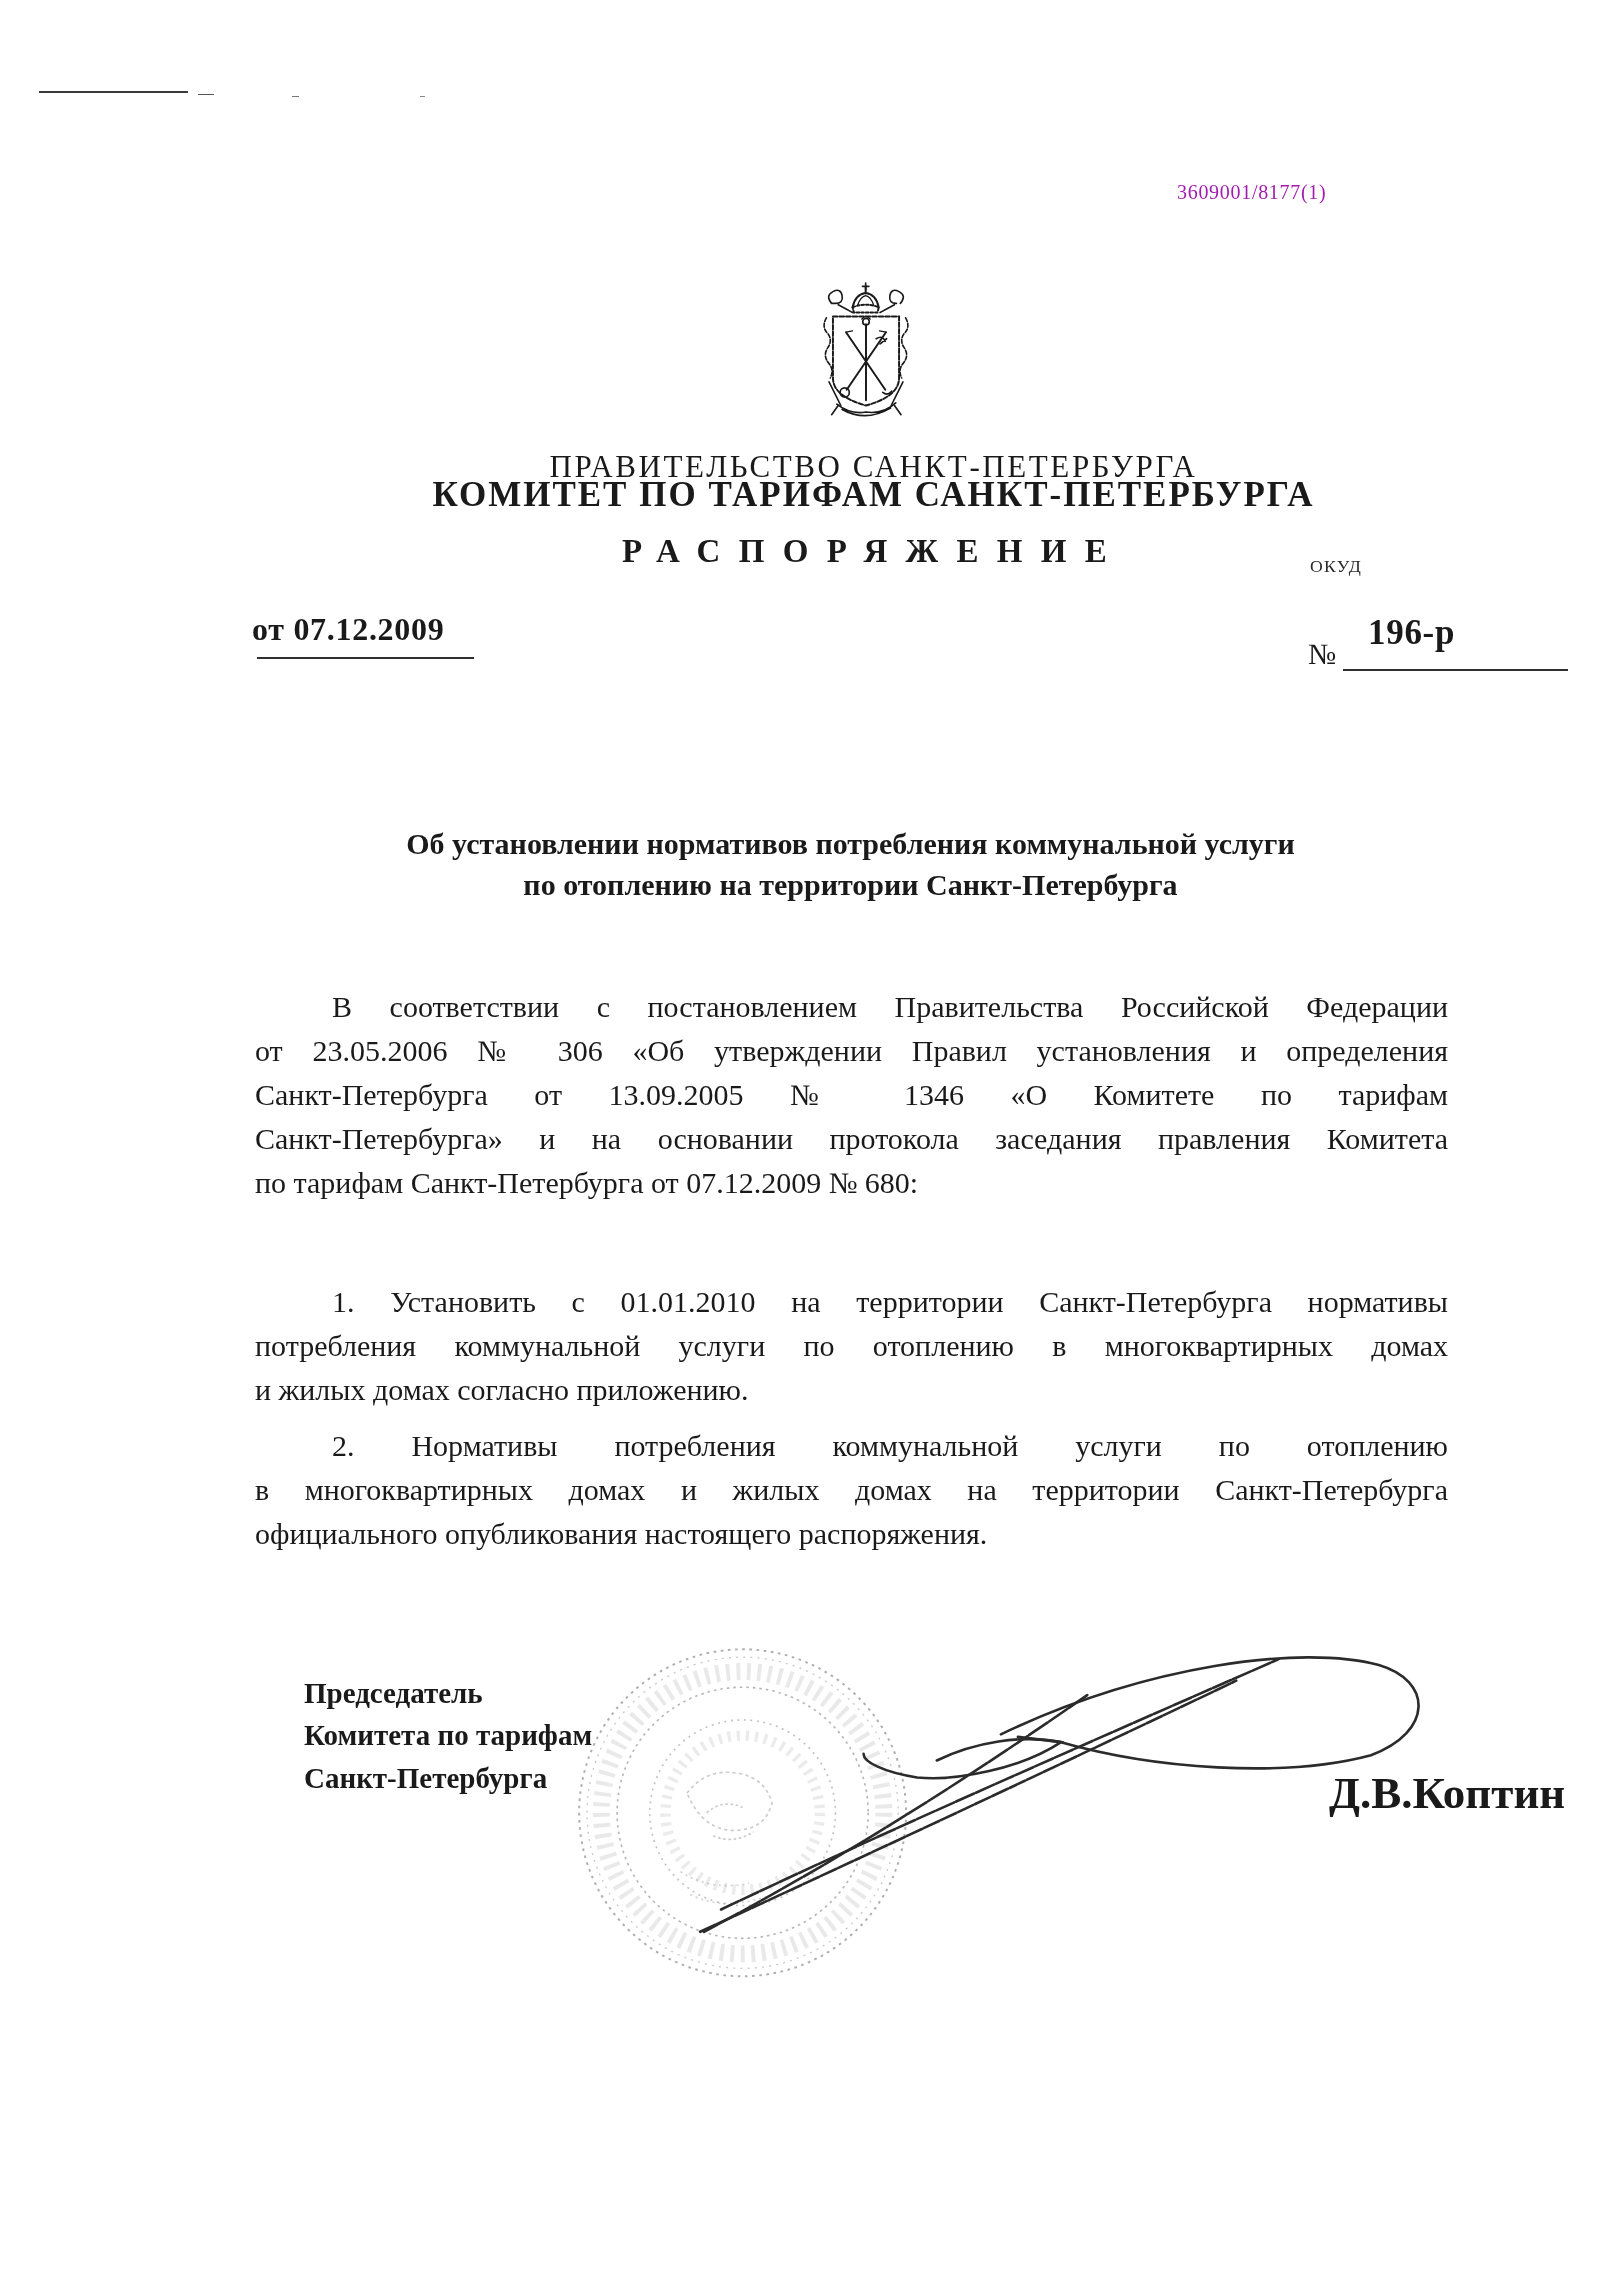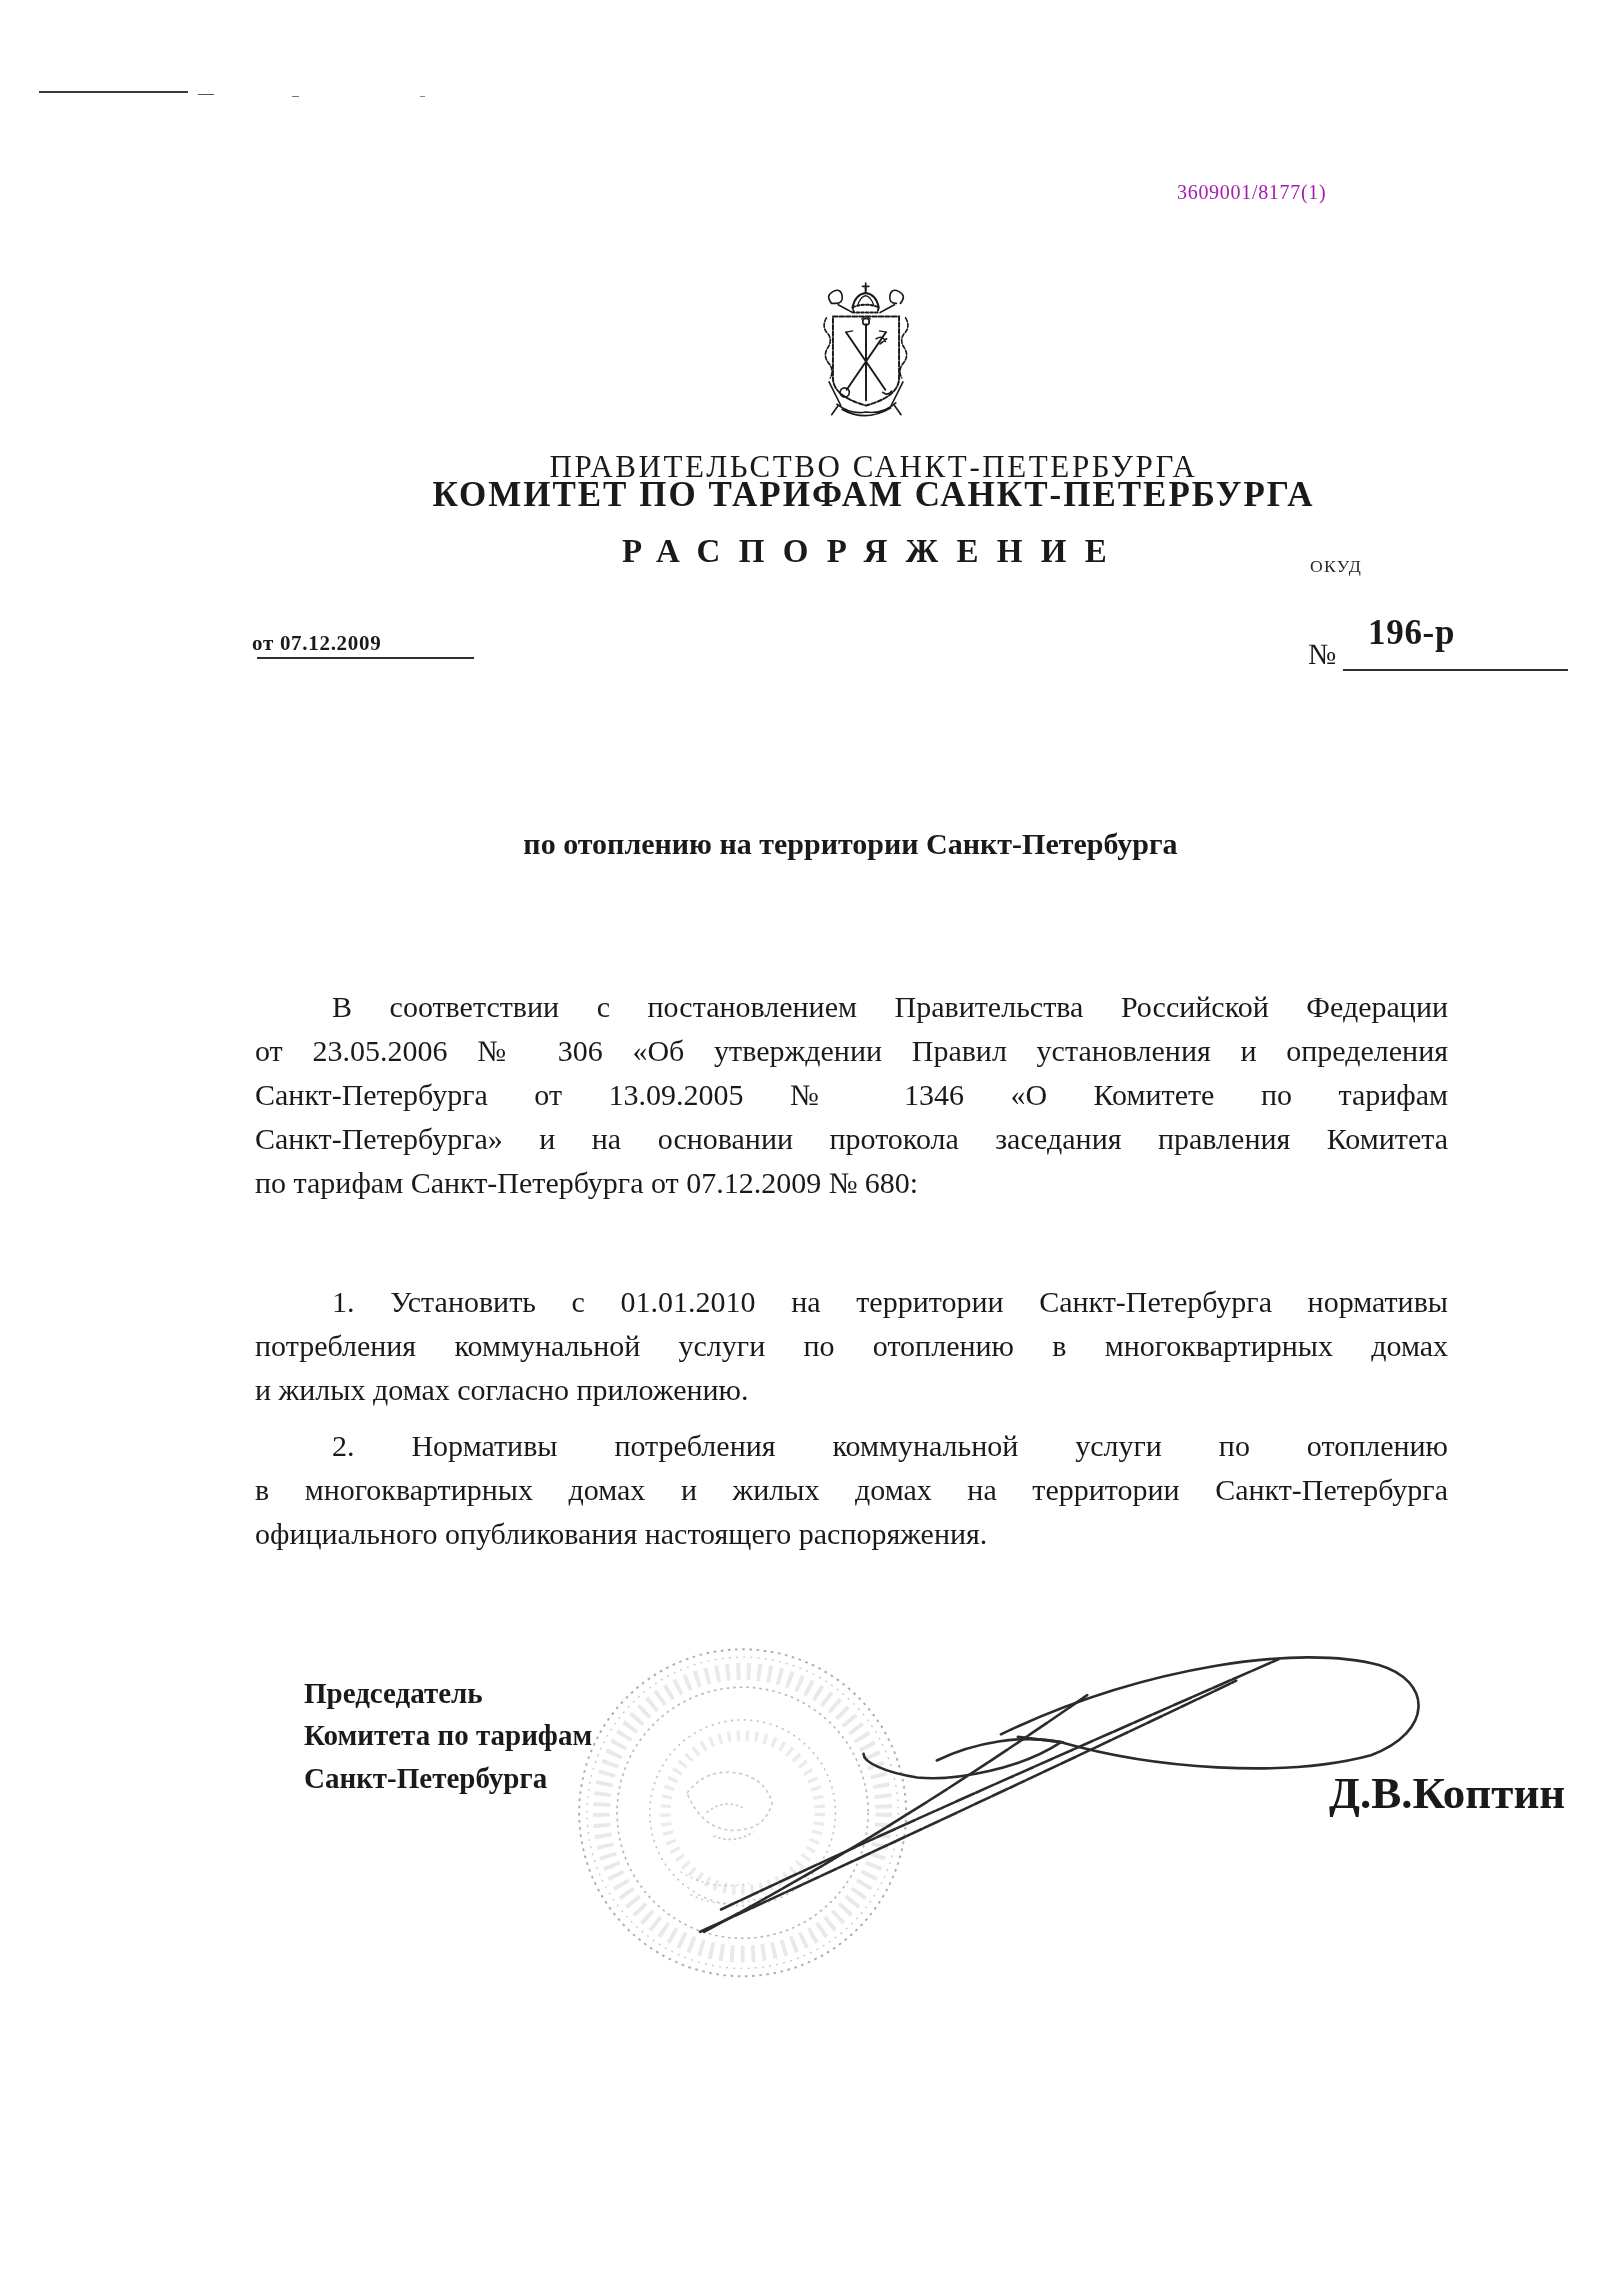--- a/index.html
+++ b/index.html
@@ -39,21 +39,21 @@
     font-size: 33px; font-weight: bold; letter-spacing: 18.3px; white-space: nowrap;
   }
 
   .okud {
     left: 1310px; top: 556px;
     font-size: 17.7px; letter-spacing: 1.3px; color: #2a2a2a;
   }
 
   .date-field {
     left: 252px; top: 611px;
-    font-size: 21px; font-weight: bold; letter-spacing: 0.7px; margin-top: 20px;
+    font-size: 32px; font-weight: bold; letter-spacing: 0.7px;
   }
   .date-underline { left: 257px; top: 657px; width: 217px; height: 2px; background: #2f2f2f; }
 
   .num-label { left: 1308px; top: 638px; font-size: 29.5px; }
   .num-value { left: 1368px; top: 613px; font-size: 35px; font-weight: bold; letter-spacing: 0.7px; }
   .num-underline { left: 1343px; top: 669px; width: 225px; height: 2px; background: #2f2f2f; }
 
   .doc-title {
     left: 255px; top: 823px; width: 1191px;
     text-align: center; font-size: 30px; font-weight: bold; line-height: 41px;
@@ -129,20 +129,21 @@
 
   <div class="abs okud">ОКУД</div>
 
   <div class="abs date-field">от 07.12.2009</div>
   <div class="abs date-underline"></div>
   <div class="abs num-label">№</div>
   <div class="abs num-value">196-р</div>
   <div class="abs num-underline"></div>
 
   <div class="abs doc-title">
+    <div>Об установлении нормативов потребления коммунальной услуги</div>
     <div>по отоплению на территории Санкт-Петербурга</div>
   </div>
 
   <div class="abs body-block para1">
     <div class="jl indent">В соответствии с постановлением Правительства Российской Федерации</div>
     <div class="jl">от 23.05.2006 № 306 «Об утверждении Правил установления и определения</div>
     <div class="jl">Санкт-Петербурга от 13.09.2005 № 1346 «О Комитете по тарифам</div>
     <div class="jl">Санкт-Петербурга» и на основании протокола заседания правления Комитета</div>
     <div class="ll">по тарифам Санкт-Петербурга от 07.12.2009 № 680:</div>
   </div>

